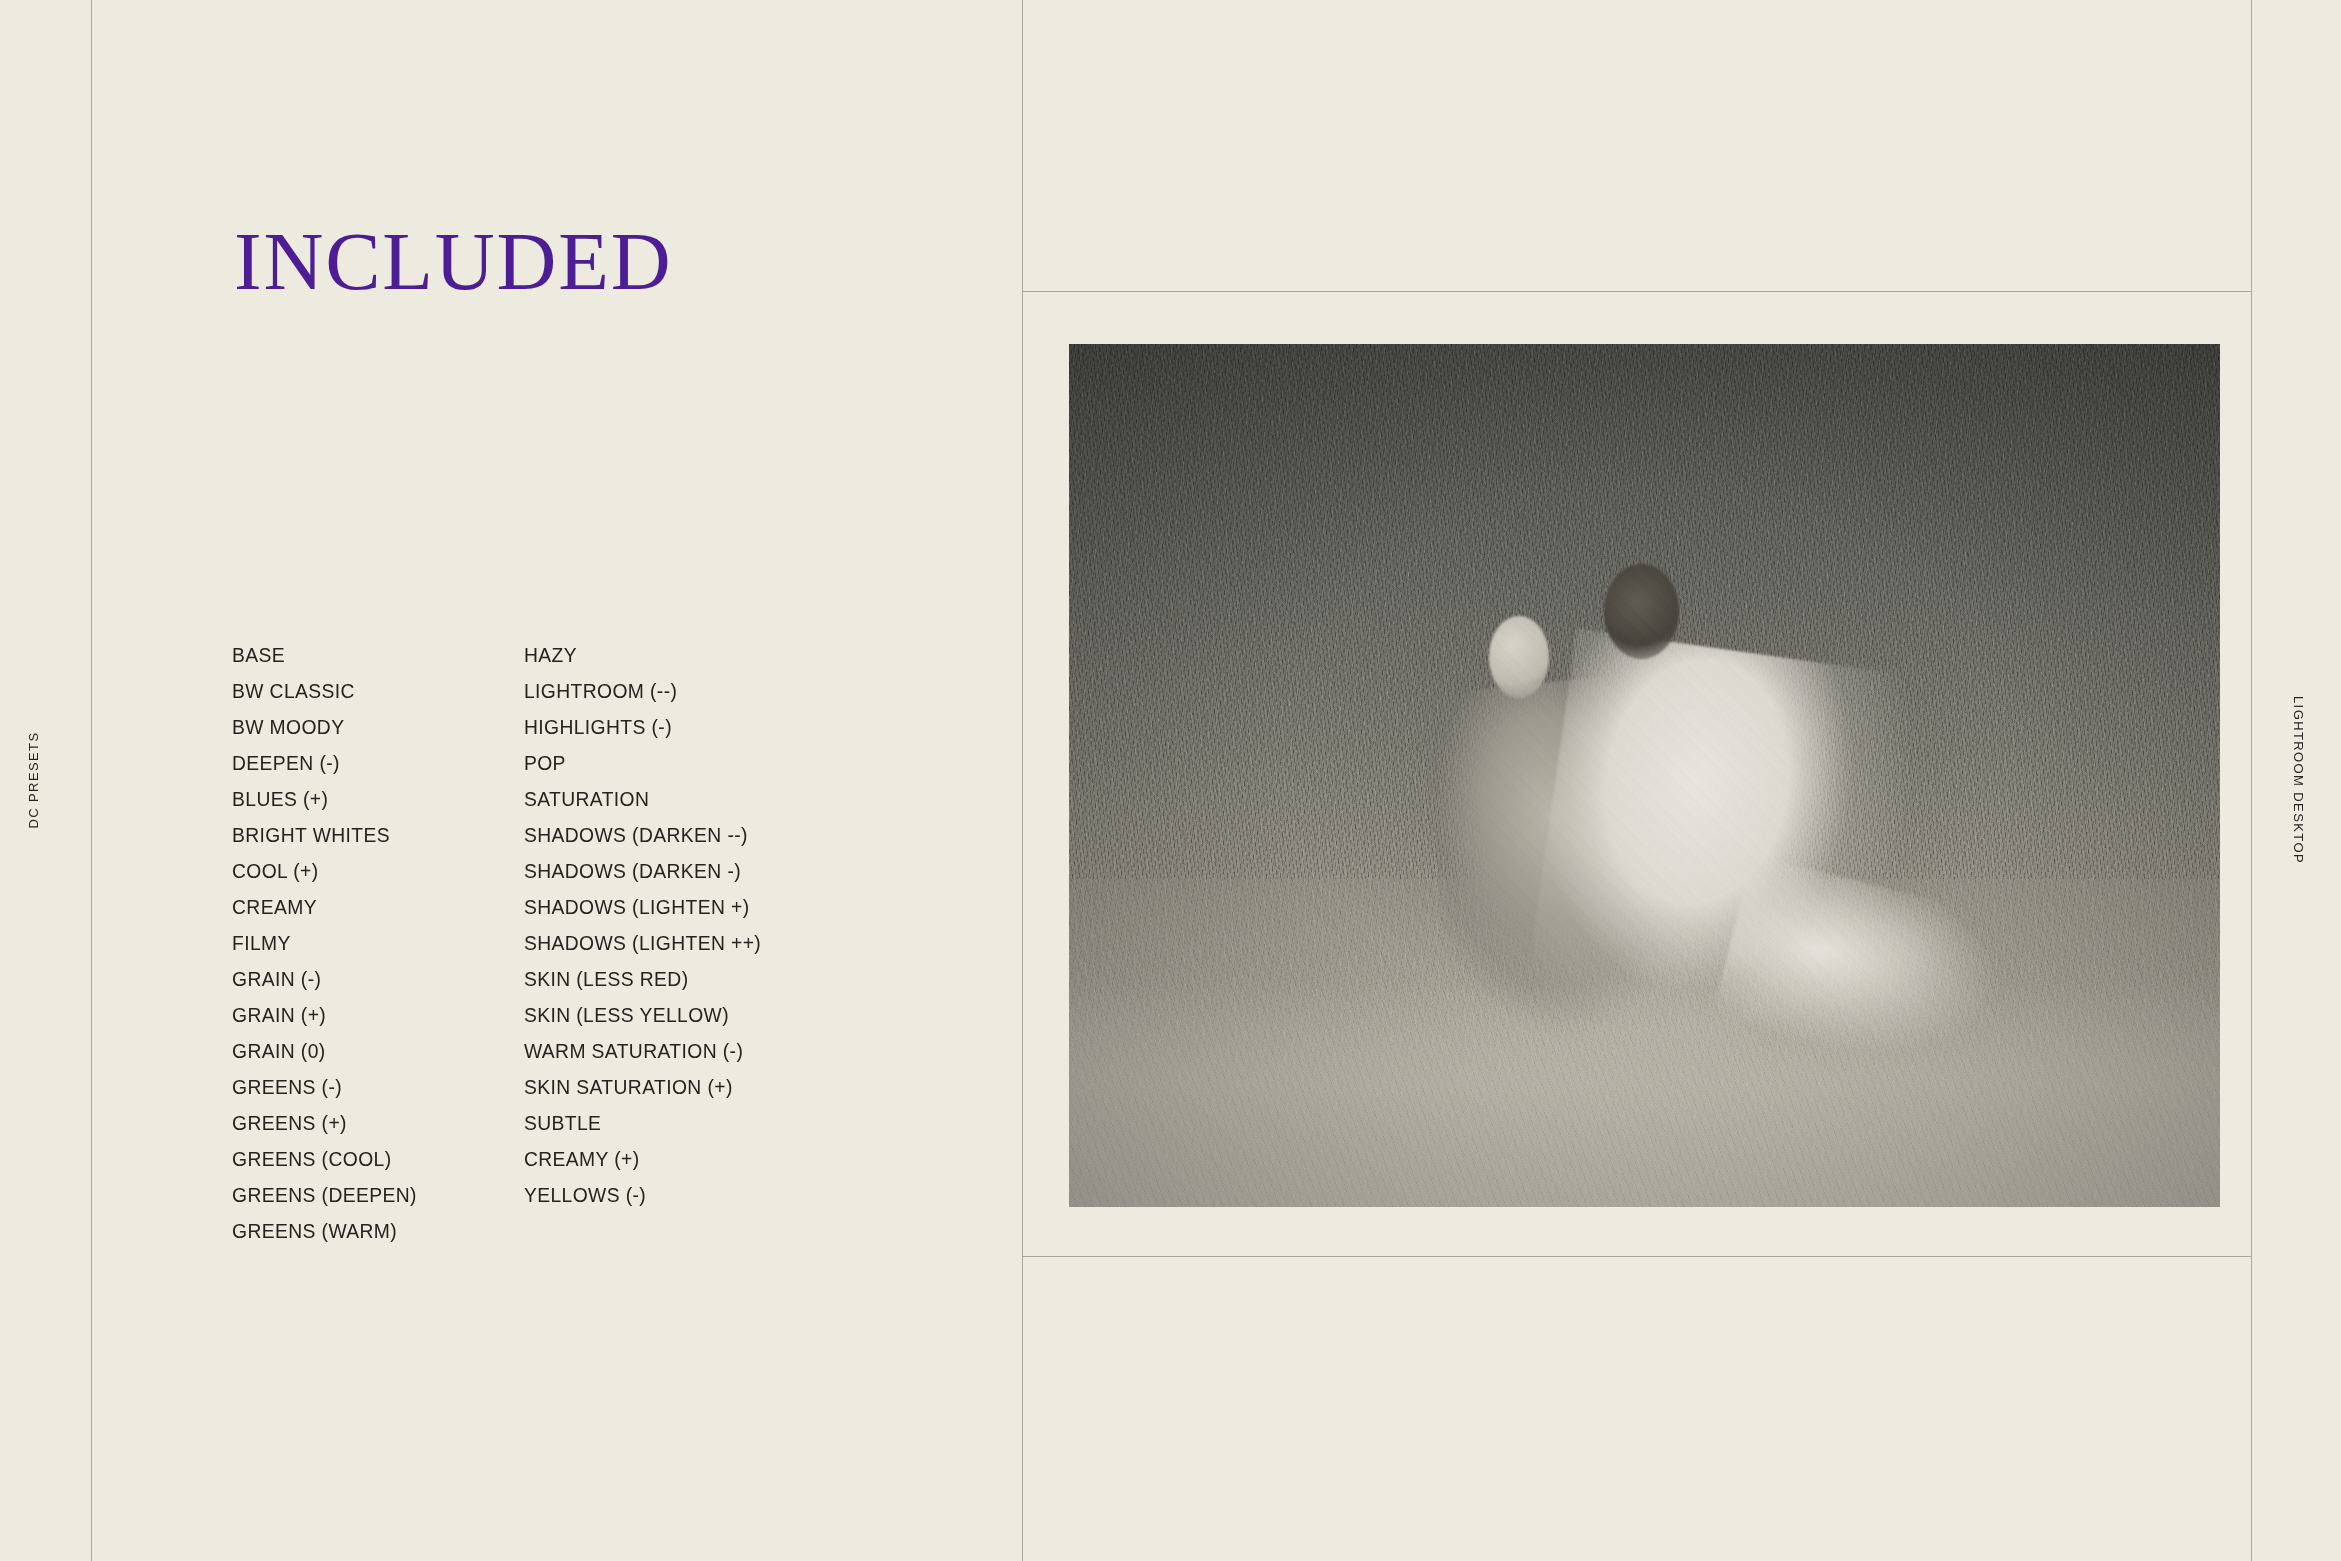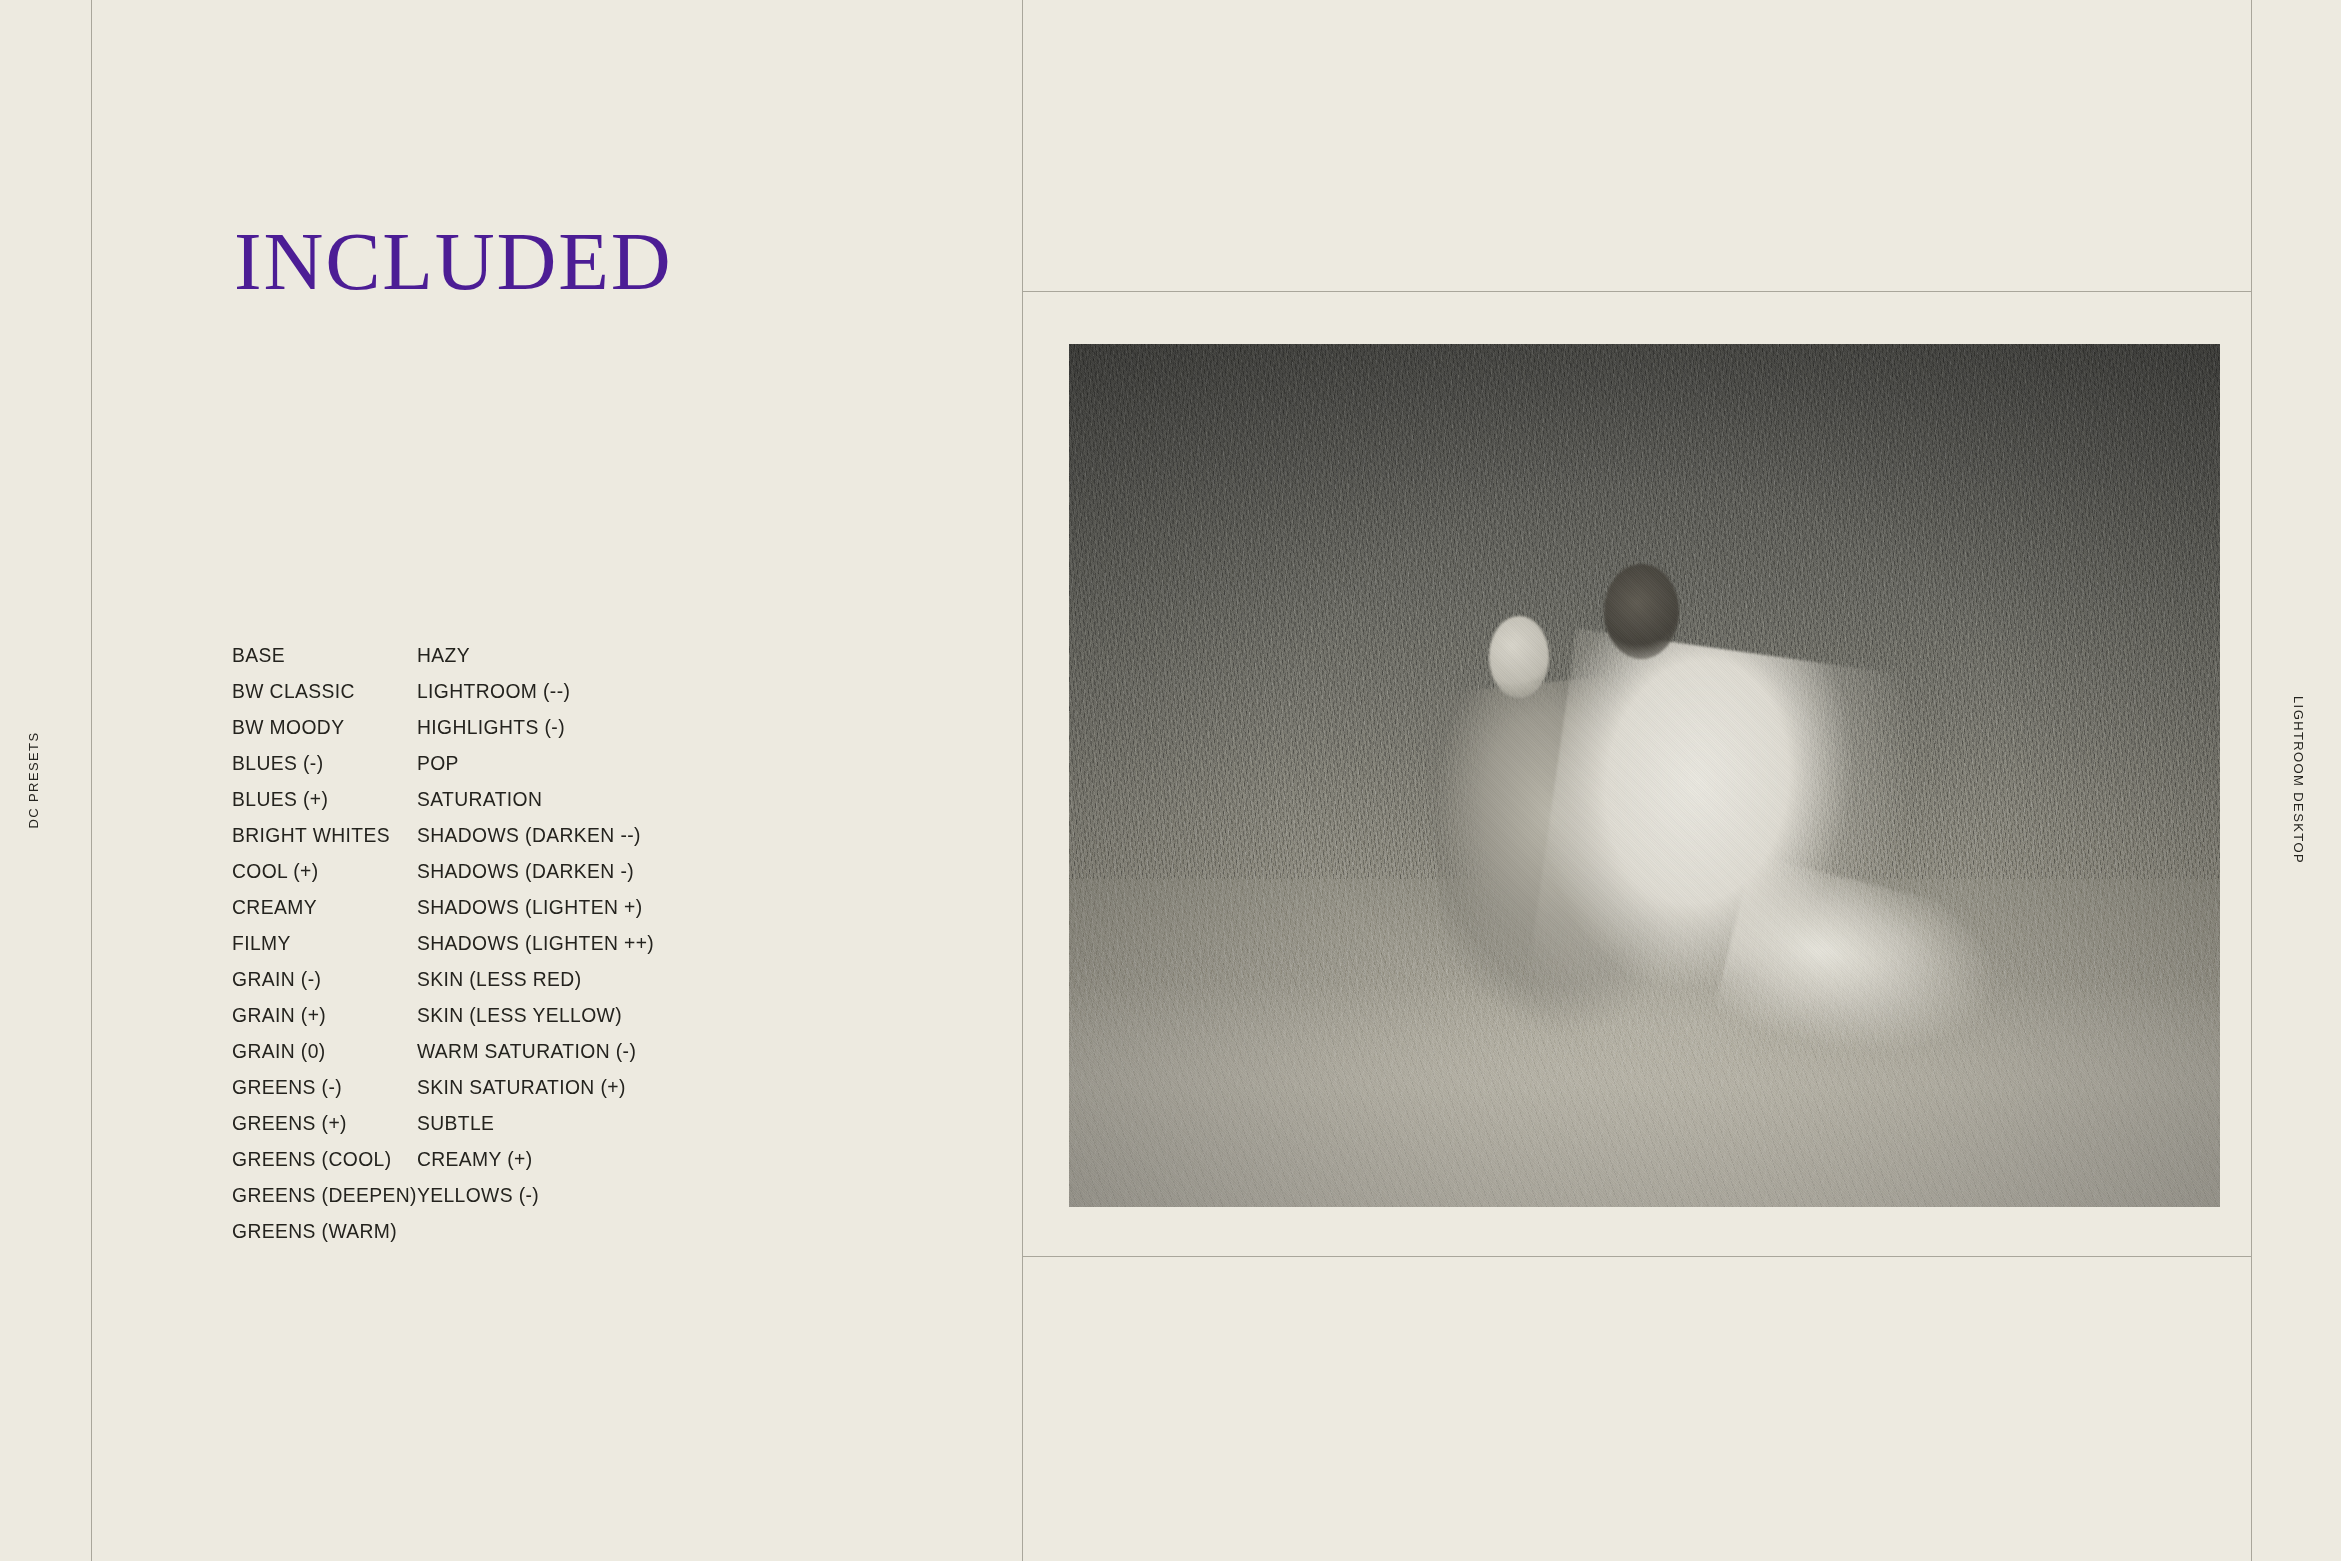--- a/index.html
+++ b/index.html
@@ -59,20 +59,21 @@
     font-weight: 400;
   }
   .headline .line { display: block; white-space: nowrap; }
 
   
   .preset-lists {
     position: absolute;
     left: 232px;
     top: 638px;
     display: flex;
+    gap: 107px;
   }
   .preset-col {
     display: flex;
     flex-direction: column;
   }
   .preset-item {
     font-size: 19.3px;
     line-height: 36px;
     letter-spacing: 0.4px;
     color: #24231e;
@@ -210,21 +211,21 @@
 
 <h1 class="headline">
   <span class="line">INCLUDED</span>
 </h1>
 
 <div class="preset-lists">
   <div class="preset-col">
     <div class="preset-item">BASE</div>
     <div class="preset-item">BW CLASSIC</div>
     <div class="preset-item">BW MOODY</div>
-    <div class="preset-item">BLUES (-)</div>
+    <div class="preset-item">DEEPEN (-)</div>
     <div class="preset-item">BLUES (+)</div>
     <div class="preset-item">BRIGHT WHITES</div>
     <div class="preset-item">COOL (+)</div>
     <div class="preset-item">CREAMY</div>
     <div class="preset-item">FILMY</div>
     <div class="preset-item">GRAIN (-)</div>
     <div class="preset-item">GRAIN (+)</div>
     <div class="preset-item">GRAIN (0)</div>
     <div class="preset-item">GREENS (-)</div>
     <div class="preset-item">GREENS (+)</div>

